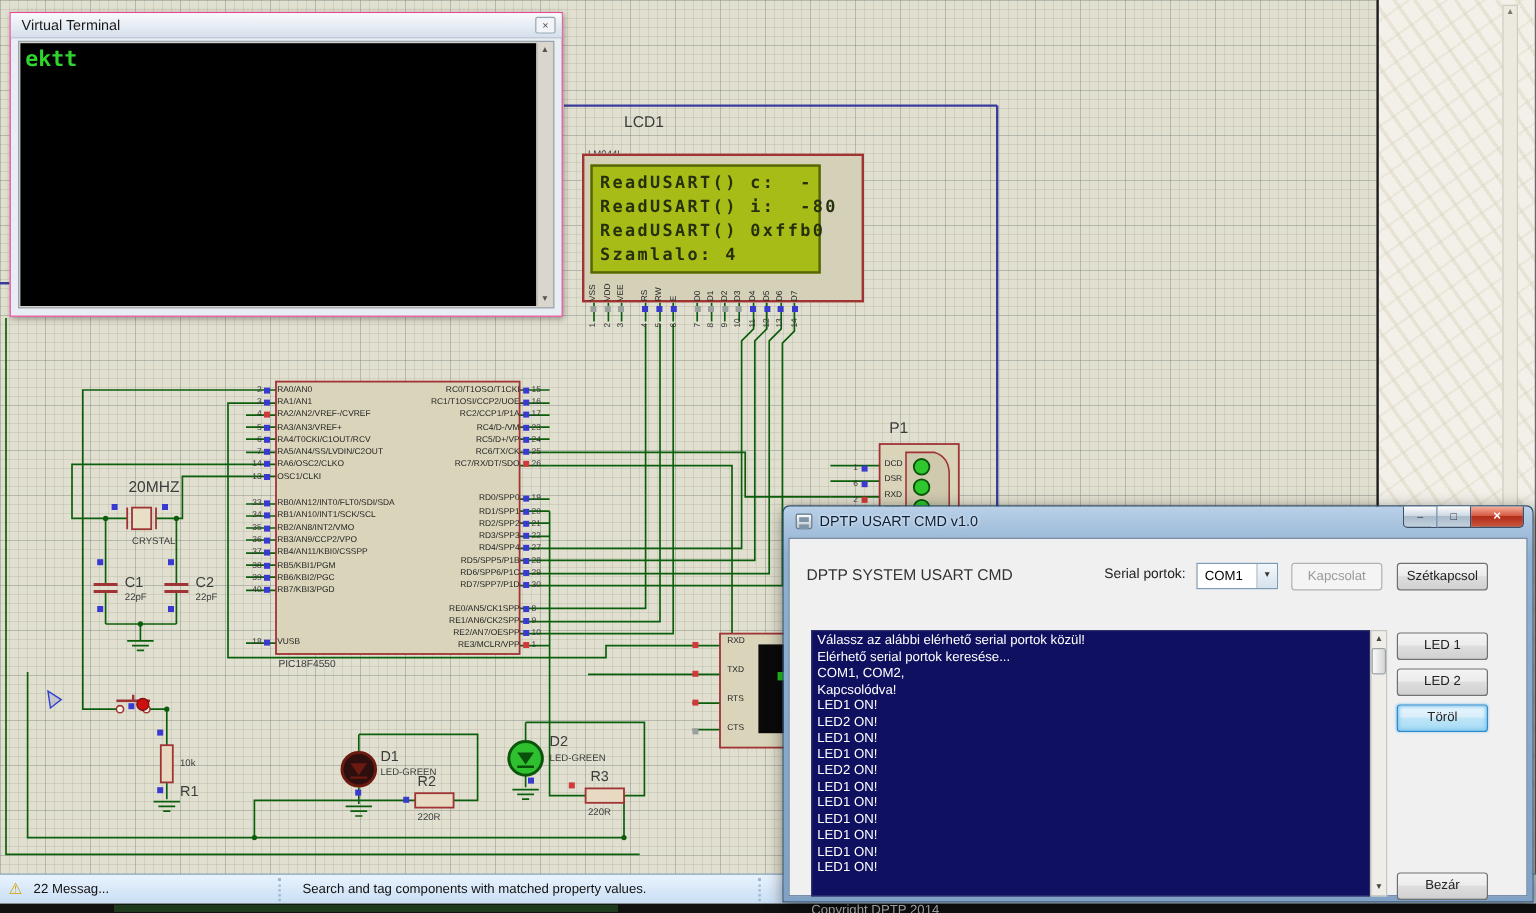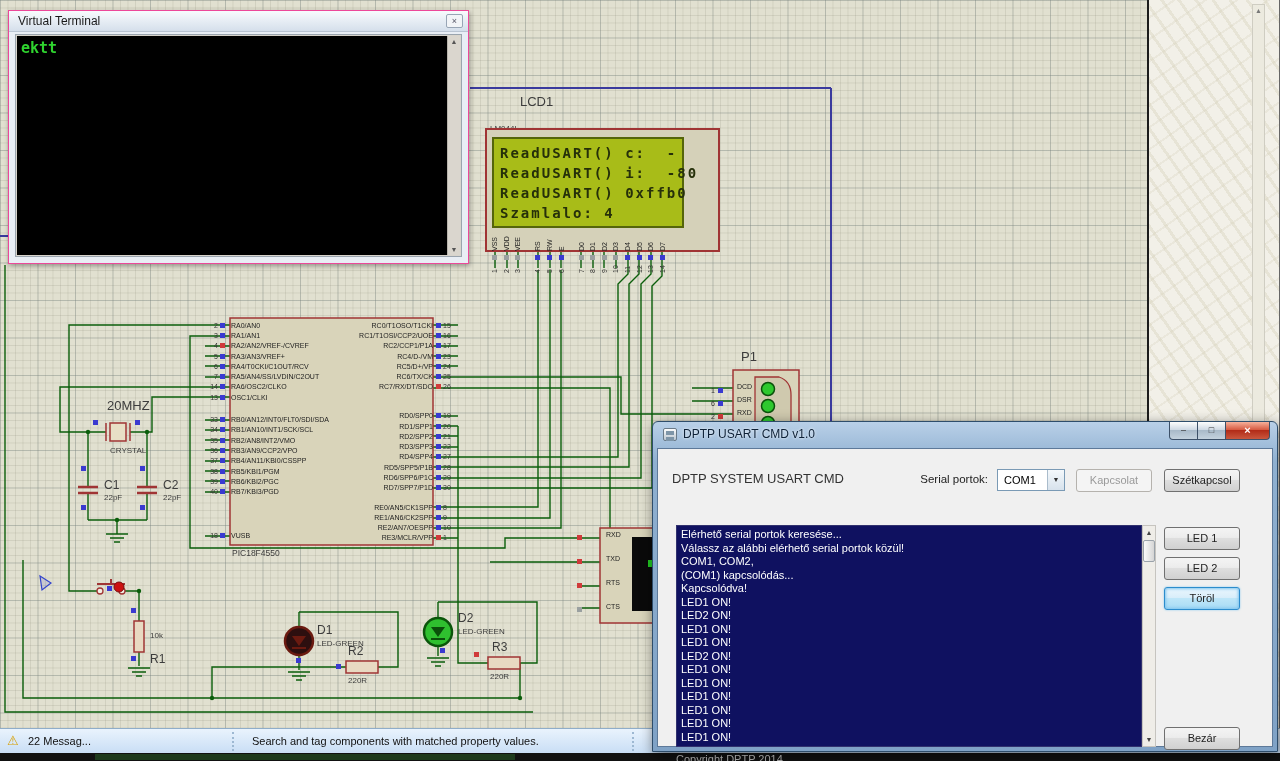--- a/index.html
+++ b/index.html
@@ -84,21 +84,21 @@
 
   
   .vt-win { position:absolute; left:8px; top:10px; width:461px; height:254px;
     background:#e9eef5; border:1px solid #ec4899; box-shadow:1px 2px 5px rgba(0,0,0,.35); }
   .vt-title { height:21px; background:linear-gradient(#f8fbfd,#d5dfeb); border-bottom:1px solid #b9c4d2;
     font-size:12px; color:#1a1a1a; line-height:21px; padding-left:9px; }
   .vt-close { position:absolute; right:5px; top:3px; width:17px; height:14px; background:#f2f4f7;
     border:1px solid #98a5b5; border-radius:2px; font-size:9px; line-height:12px; text-align:center; color:#556; }
   .vt-frame { position:absolute; left:6px; top:23px; right:6px; bottom:6px; background:#d8d4cc; border:1px solid #9aa4ae; }
   .vt-console { position:absolute; left:1px; top:1px; right:14px; bottom:1px; background:#000;
-    font-family:"DejaVu Sans Mono", monospace; font-size:15px; font-weight:bold; color:#2fd42f; padding:3px 4px; }
+    font-family:"DejaVu Sans Mono", monospace; font-size:18px; font-weight:bold; color:#2fd42f; padding:3px 4px; }
   .vt-scroll { position:absolute; right:1px; top:1px; width:13px; bottom:1px; background:#dad6ce; border-left:1px solid #b8b4ac; }
   .vt-scroll .up { position:absolute; top:2px; left:0; width:12px; text-align:center; font-size:7px; color:#555; }
   .vt-scroll .dn { position:absolute; bottom:2px; left:0; width:12px; text-align:center; font-size:7px; color:#555; }
 
   
   .dptp { position:absolute; left:652px; top:421px; width:626px; height:331px;
     background:linear-gradient(#b9d0e8,#8fb0d0 40px,#7fa2c6);
     border:1px solid #2e4d6b; border-radius:6px 6px 0 0;
     box-shadow:2px 4px 14px rgba(0,0,0,.55); }
   .dptp-title { position:absolute; left:10px; top:5px; display:flex; align-items:center; gap:6px;
@@ -607,24 +607,23 @@
       <div class="dptp-header">DPTP SYSTEM USART CMD</div>
       <div class="dptp-serial-label">Serial portok:</div>
       <div class="combo">
         <span class="val">COM1</span>
         <span class="arrow">▼</span>
       </div>
       <div class="btn disabled" style="left:418px;top:20px;width:76px;">Kapcsolat</div>
       <div class="btn" style="left:506px;top:20px;width:76px;">Szétkapcsol</div>
 
       <div class="dptp-console">
-        <div class="cline">Elérhető serial portok keresése...</div>
-          <div class="cline">Válassz az alábbi elérhető serial portok közül!</div>
+        <div class="cline">Válassz az alábbi elérhető serial portok közül!</div>
+          <div class="cline">Elérhető serial portok keresése...</div>
           <div class="cline">COM1, COM2,</div>
-          <div class="cline">(COM1) kapcsolódás...</div>
           <div class="cline">Kapcsolódva!</div>
           <div class="cline">LED1 ON!</div>
           <div class="cline">LED2 ON!</div>
           <div class="cline">LED1 ON!</div>
           <div class="cline">LED1 ON!</div>
           <div class="cline">LED2 ON!</div>
           <div class="cline">LED1 ON!</div>
           <div class="cline">LED1 ON!</div>
           <div class="cline">LED1 ON!</div>
           <div class="cline">LED1 ON!</div>

